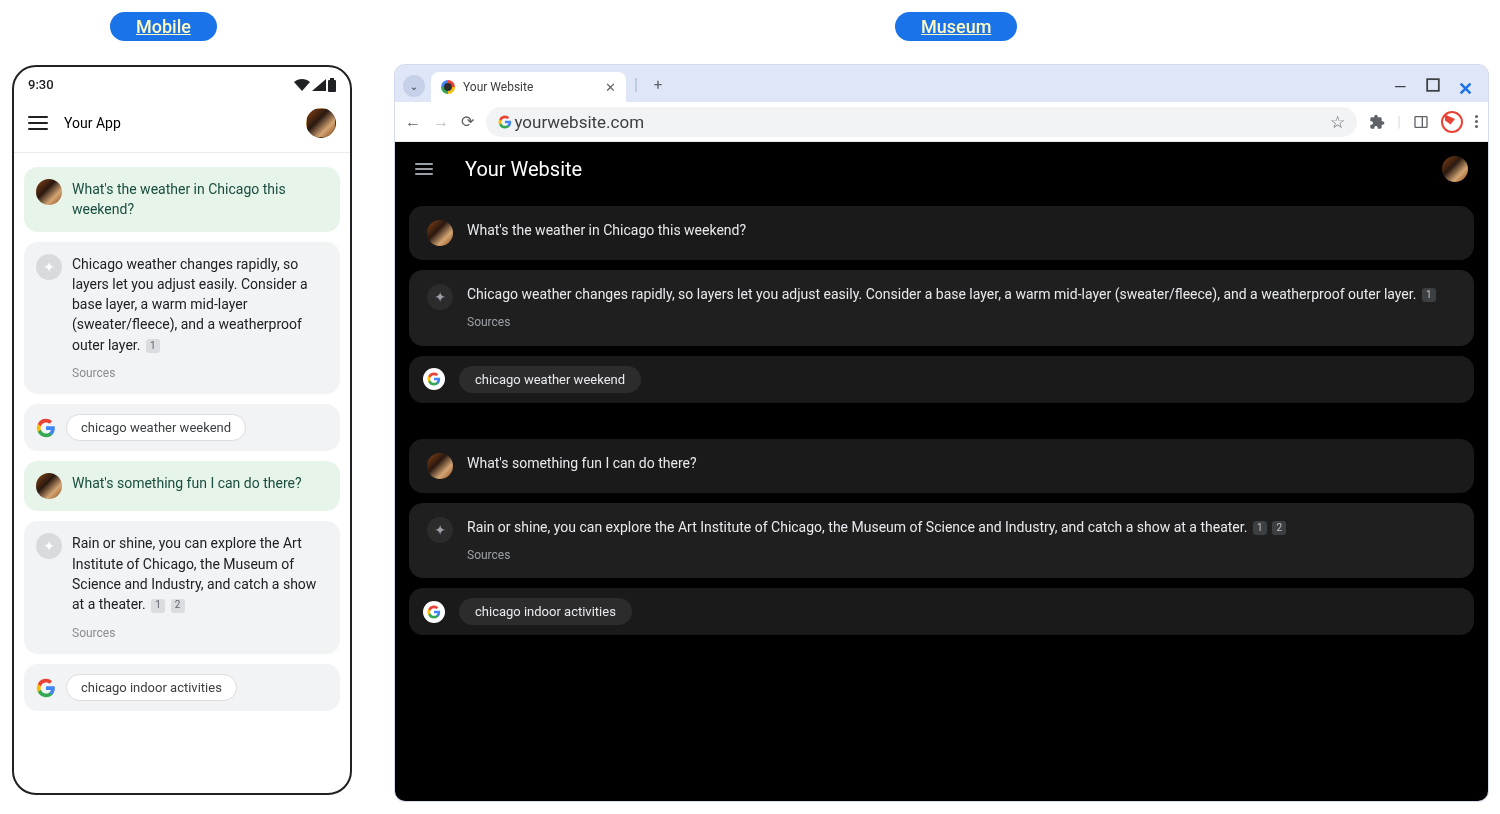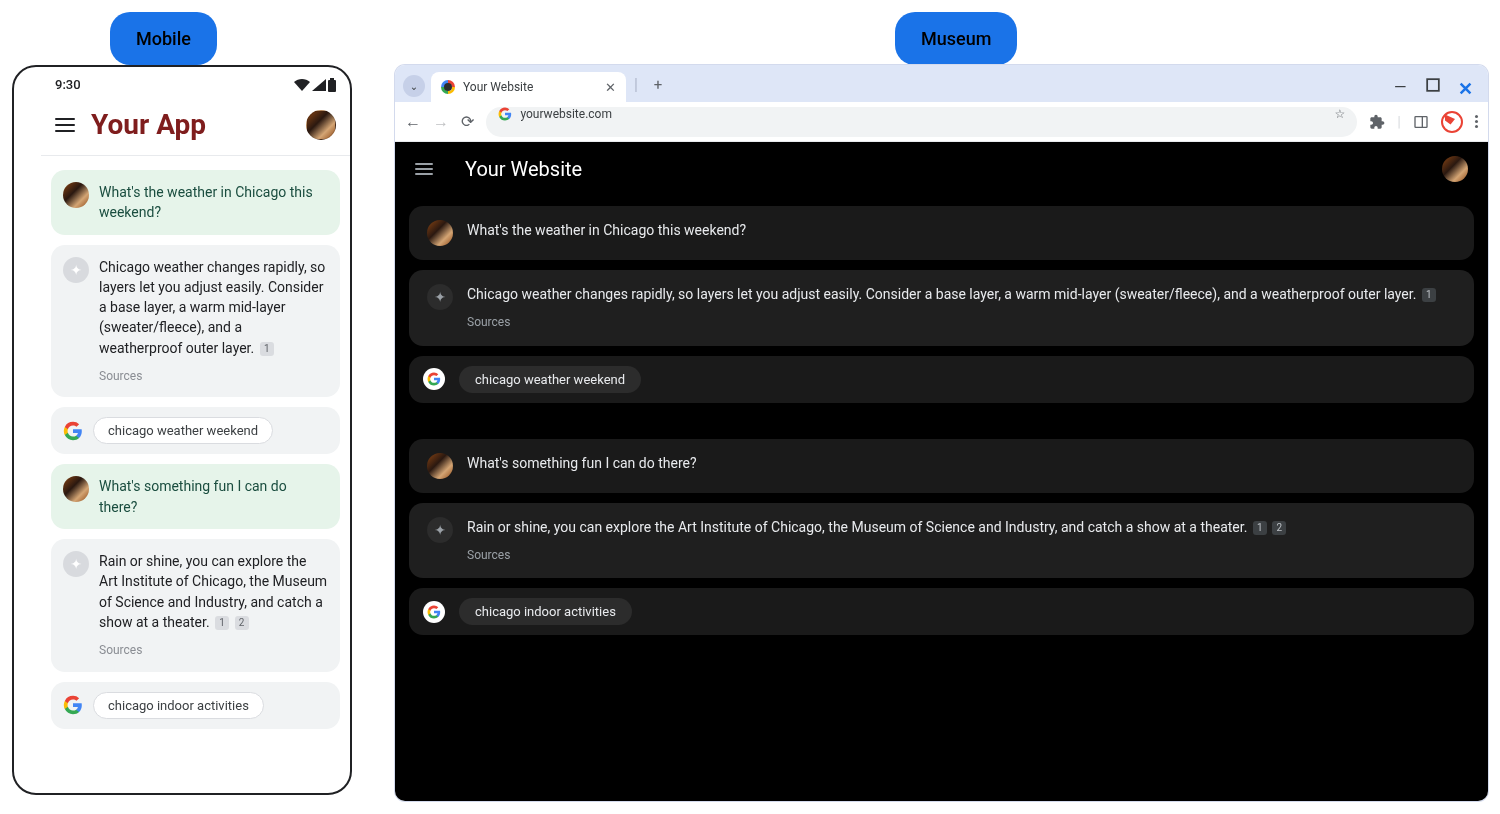--- a/index.html
+++ b/index.html
@@ -9,26 +9,27 @@
       font-family: 'Google Sans', Roboto, Arial, sans-serif;
     }
     body {
       background: #fff;
       width: 1500px;
       height: 814px;
       position: relative;
     }
     .label-pill {
       background: #1a73e8;
-      color: #000000;
+      color: #fef9c3;
       border-radius: 20px;
-      padding: 16px 26px;
+      padding: 4px 26px;
       font-size: 18px;
       font-weight: 500;
       display: inline-block;
+      text-decoration: underline;
     }
     .label-mobile {
       position: absolute;
       top: 12px;
       left: 110px;
     }
     .label-desktop {
       position: absolute;
       top: 12px;
       left: 895px;
@@ -37,21 +38,20 @@
     .mobile-frame {
       position: absolute;
       top: 65px;
       left: 12px;
       width: 340px;
       height: 730px;
       border: 2px solid #202124;
       border-radius: 24px;
       overflow: hidden;
       background: #fff;
-      padding-left: 27px;
     }
     .mobile-statusbar {
       display: flex;
       justify-content: space-between;
       align-items: center;
       padding: 10px 14px 6px;
       font-size: 13px;
       font-weight: 500;
       color: #202124;
     }
@@ -73,23 +73,23 @@
       display: flex;
       flex-direction: column;
       justify-content: space-between;
     }
     .hamburger span {
       height: 2px;
       background: #202124;
       border-radius: 1px;
     }
     .mobile-title {
-      font-size: 28px;
-      font-weight: 700;
-      color: #7f1d1d;
+      font-size: 14px;
+      font-weight: 400;
+      color: #000000;
       flex: 1;
     }
     .avatar {
       width: 30px;
       height: 30px;
       border-radius: 50%;
       background: linear-gradient(135deg, #8b4513 0%, #2a1810 40%, #d4a574 70%, #8b4513 100%);
       border: 1px solid #00000020;
     }
     .mobile-body {
@@ -268,23 +268,24 @@
     .nav-arrow {
       color: #5f6368;
       font-size: 16px;
     }
     .omnibox {
       flex: 1;
       background: #f1f3f4;
       border-radius: 18px;
       height: 30px;
       display: flex;
+      align-items: center;
       padding: 0 12px;
-      gap: 8px;
-      font-size: 12px;
+      gap: 2px;
+      font-size: 17px;
       color: #3c4043;
     }
     .omnibox-star {
       margin-left: auto;
       color: #5f6368;
     }
     .toolbar-icon {
       color: #5f6368;
       font-size: 15px;
     }

